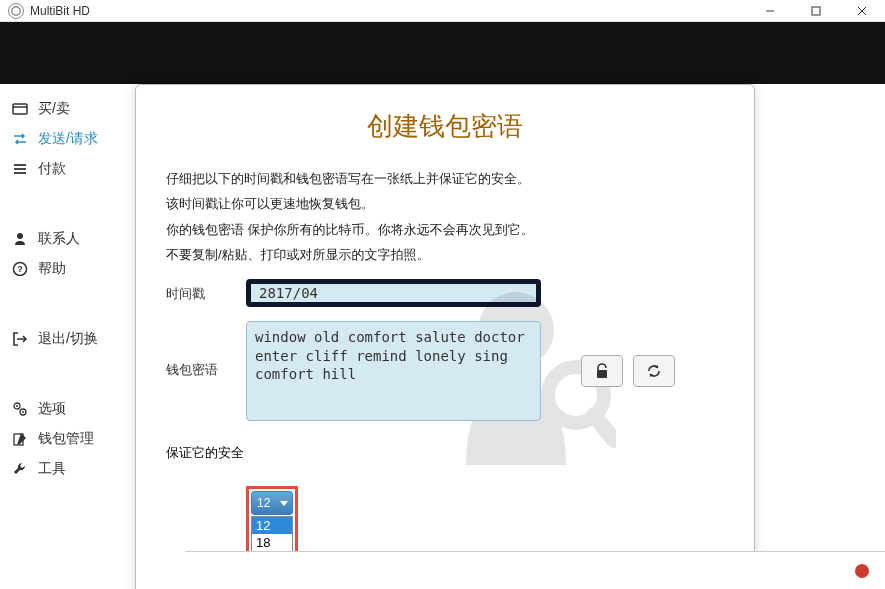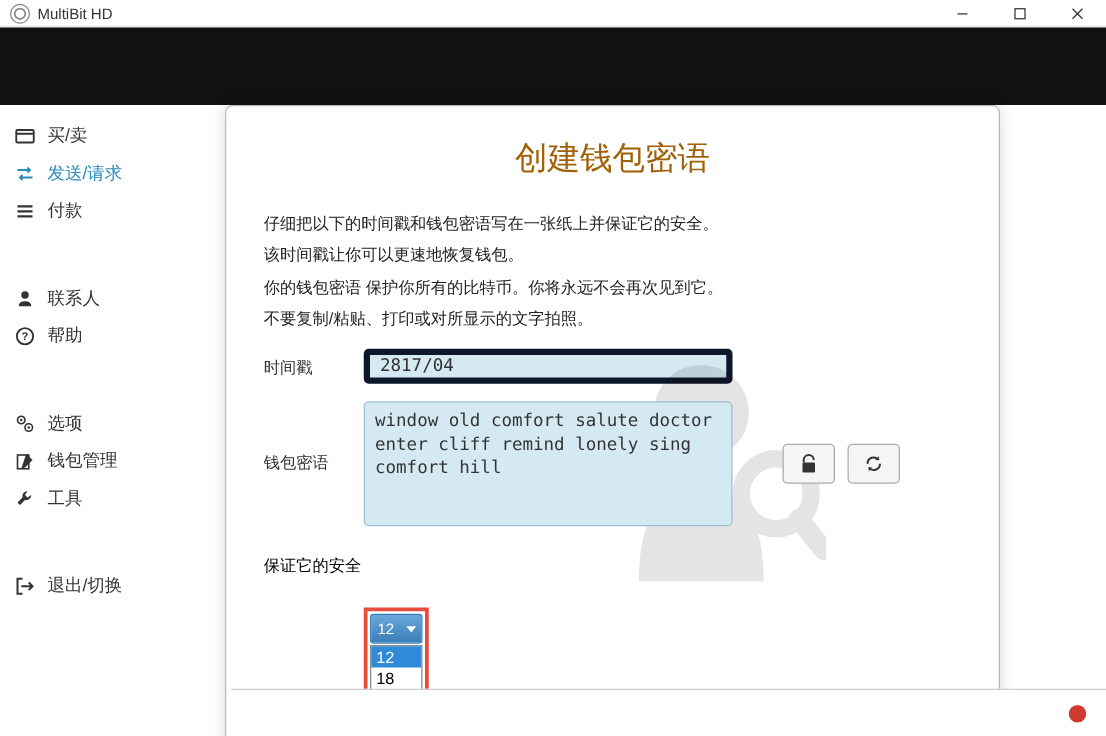--- a/index.html
+++ b/index.html
@@ -7,21 +7,21 @@
 
 .titlebar { height: 22px; display: flex; align-items: center; padding-left: 8px; border-bottom: 1px solid #e0e0e0; background: #fff; }
 .titlebar .app-icon { width: 16px; height: 16px; border-radius: 50%; border: 1.5px solid #888; margin-right: 6px; display: flex; align-items: center; justify-content: center; font-size: 9px; color: #888; }
 .titlebar .title { font-size: 12px; color: #333; }
 .titlebar .spacer { flex: 1; }
 .titlebar .win-btn { width: 46px; height: 30px; display: flex; align-items: center; justify-content: center; color: #333; }
 .titlebar .win-btn svg { width: 10px; height: 10px; }
 
 .toolbar { height: 62px; background: #111; }
 
-.main-area { display: flex; height: 497px; gap: 45px; }
+.main-area { display: flex; height: 497px; }
 
 .sidebar { width: 185px; background: #fff; border-right: 1px solid #ccc; padding-top: 10px; }
 .sidebar .group { margin-bottom: 40px; }
 .sidebar .item { display: flex; align-items: center; padding: 6px 12px; color: #333; font-size: 14px; cursor: pointer; }
 .sidebar .item.active { color: #2a8bbd; }
 .sidebar .item .icon { width: 22px; display: flex; align-items: center; justify-content: flex-start; margin-right: 4px; }
 .sidebar .item .icon svg { width: 16px; height: 16px; }
 
 .content { flex: 1; background: #fff; position: relative; }
 
@@ -144,20 +144,30 @@
               <text x="8" y="11" text-anchor="middle" font-size="9" fill="currentColor" font-weight="bold">?</text>
             </svg>
           </span>
           <span>帮助</span>
         </div>
       </div>
       <div class="group">
         <div class="item">
           <span class="icon">
             <svg viewBox="0 0 16 16">
+              <path d="M6 2 H2 V14 H6 M5 8 H14 M11 5 L14 8 L11 11" fill="none" stroke="currentColor" stroke-width="1.6"></path>
+            </svg>
+          </span>
+          <span>退出/切换</span>
+        </div>
+      </div>
+      <div class="group">
+        <div class="item">
+          <span class="icon">
+            <svg viewBox="0 0 16 16">
               <circle cx="5" cy="5" r="3" fill="none" stroke="currentColor" stroke-width="1.3"></circle>
               <circle cx="11" cy="11" r="3" fill="none" stroke="currentColor" stroke-width="1.3"></circle>
               <circle cx="5" cy="5" r="1" fill="currentColor"></circle>
               <circle cx="11" cy="11" r="1" fill="currentColor"></circle>
             </svg>
           </span>
           <span>选项</span>
         </div>
         <div class="item">
           <span class="icon">
@@ -168,30 +178,20 @@
           </span>
           <span>钱包管理</span>
         </div>
         <div class="item">
           <span class="icon">
             <svg viewBox="0 0 16 16">
               <path d="M10 2 a4 4 0 0 0 -4 5 L2 11 L4 13 L8 9 a4 4 0 0 0 5 -4 L10 7 L8 5 Z" fill="currentColor"></path>
             </svg>
           </span>
           <span>工具</span>
-        </div>
-      </div>
-      <div class="group">
-        <div class="item">
-          <span class="icon">
-            <svg viewBox="0 0 16 16">
-              <path d="M6 2 H2 V14 H6 M5 8 H14 M11 5 L14 8 L11 11" fill="none" stroke="currentColor" stroke-width="1.6"></path>
-            </svg>
-          </span>
-          <span>退出/切换</span>
         </div>
       </div>
     </div>
 
   <div class="content">
 
     <div class="dialog">
 
       <svg class="bg-person" width="180" height="200" viewBox="0 0 180 200">
         <circle cx="80" cy="55" r="38" fill="#000"></circle>

